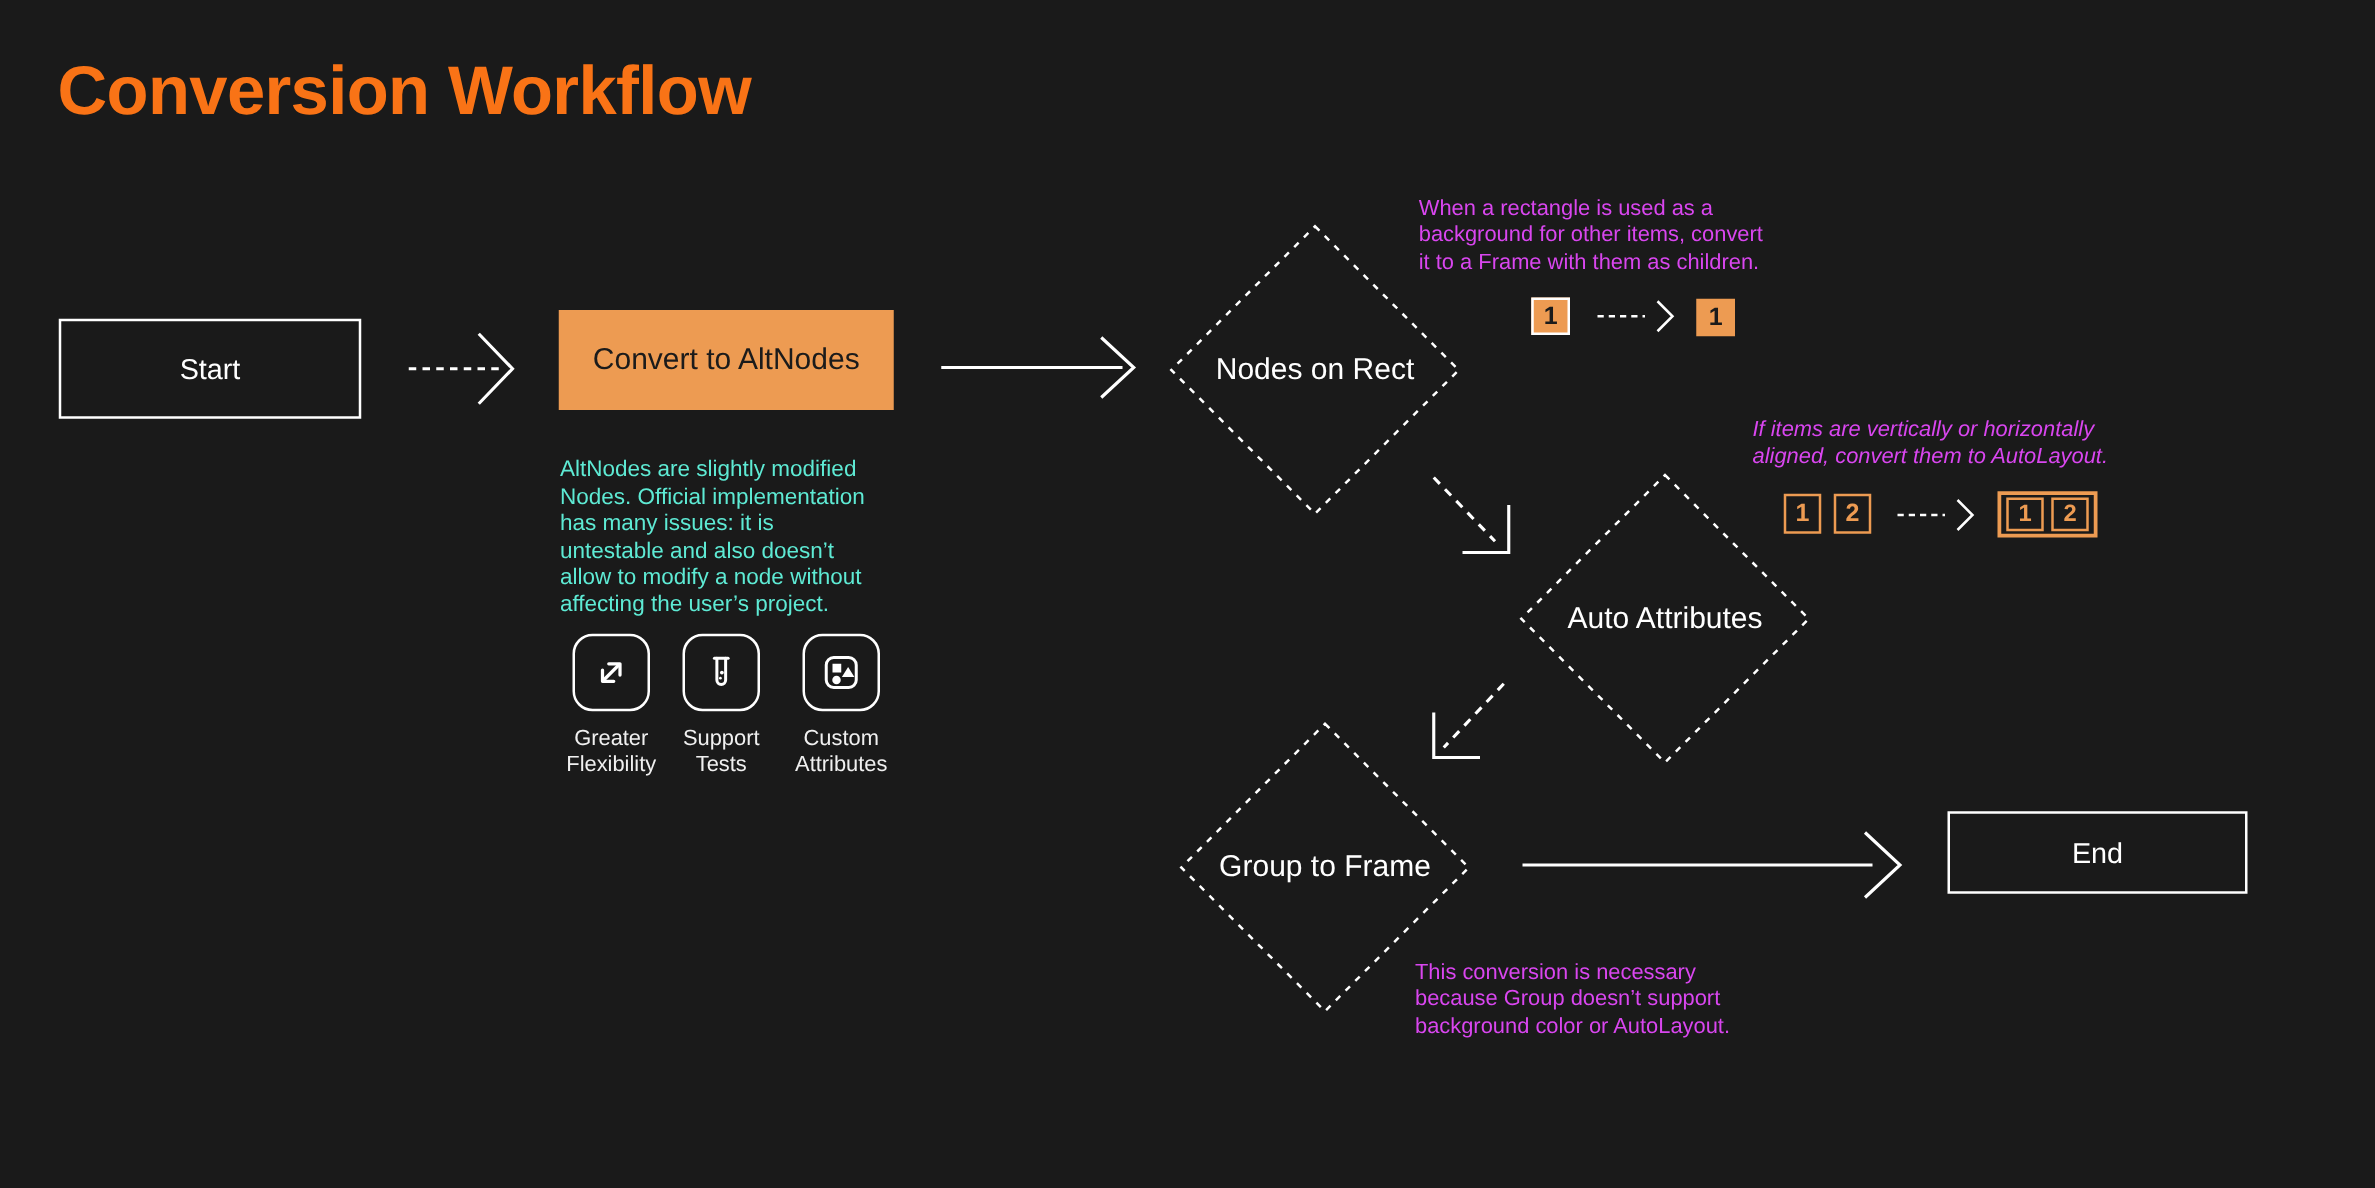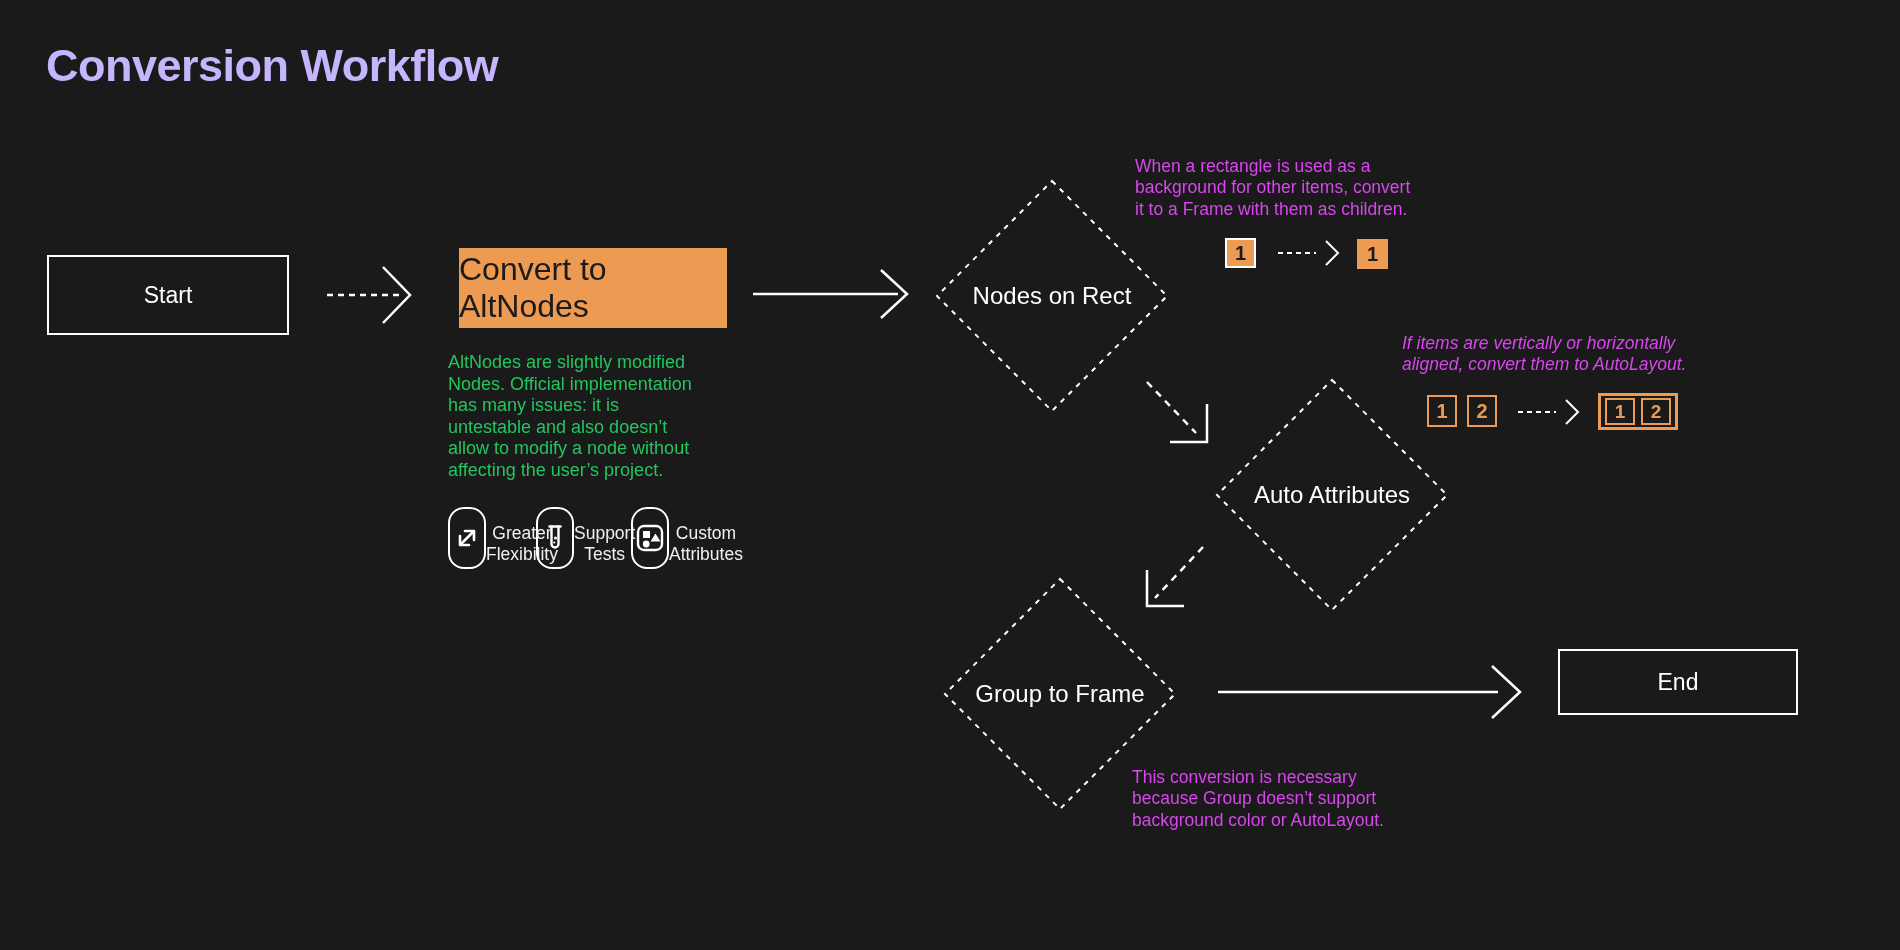--- a/index.html
+++ b/index.html
@@ -8,38 +8,38 @@
     background:#1a1a1a;
     font-family:"Liberation Sans", sans-serif;
     color:#ffffff;
   }
   #canvas-svg{position:absolute;left:0;top:0;z-index:1;}
   .node-box{
     position:absolute;z-index:2;display:flex;align-items:center;justify-content:center;
     box-sizing:border-box;font-size:23px;color:#ffffff;
   }
   .outline-box{border:2.5px solid #ffffff;background:transparent;}
-  .accent-box{background:#ED9B52;color:#1b1b1b;font-weight:500;font-size:32px;margin-left:12px;}
+  .accent-box{background:#ED9B52;color:#1b1b1b;font-weight:500;font-size:24px;}
   .diamond-label{
     position:absolute;z-index:2;transform:translate(-50%,-50%);
     font-size:24px;color:#ffffff;white-space:nowrap;
   }
   .note{
     position:absolute;z-index:2;font-size:17.5px;line-height:21.4px;
     color:#d946ef;white-space:pre-line;
   }
   .body-text{
     position:absolute;z-index:2;font-size:18px;line-height:21.6px;
-    color:#22c55e;white-space:pre-line;width:262px;
+    color:#5eead4;white-space:pre-line;width:262px;margin-top:13px;
   }
   .page-title{
     position:absolute;left:46px;top:40px;z-index:2;
-    font-size:45px;font-weight:700;letter-spacing:-0.5px;color:#c4b5fd;
+    font-size:55px;font-weight:700;letter-spacing:-0.5px;color:#f97316;
   }
-  .feature{position:absolute;z-index:2;display:flex;flex-direction:row;align-items:center;}
+  .feature{position:absolute;z-index:2;display:flex;flex-direction:column;align-items:center;}
   .feature .icon-frame{
     width:62px;height:62px;border:2.5px solid #ffffff;border-radius:16px;
     box-sizing:border-box;display:flex;align-items:center;justify-content:center;
   }
   .feature .feature-label{
     margin-top:11px;font-size:17.5px;line-height:21px;text-align:center;
     color:#f0f0f0;white-space:pre-line;
   }
   .digit-box{
     position:absolute;z-index:2;display:flex;align-items:center;justify-content:center;

